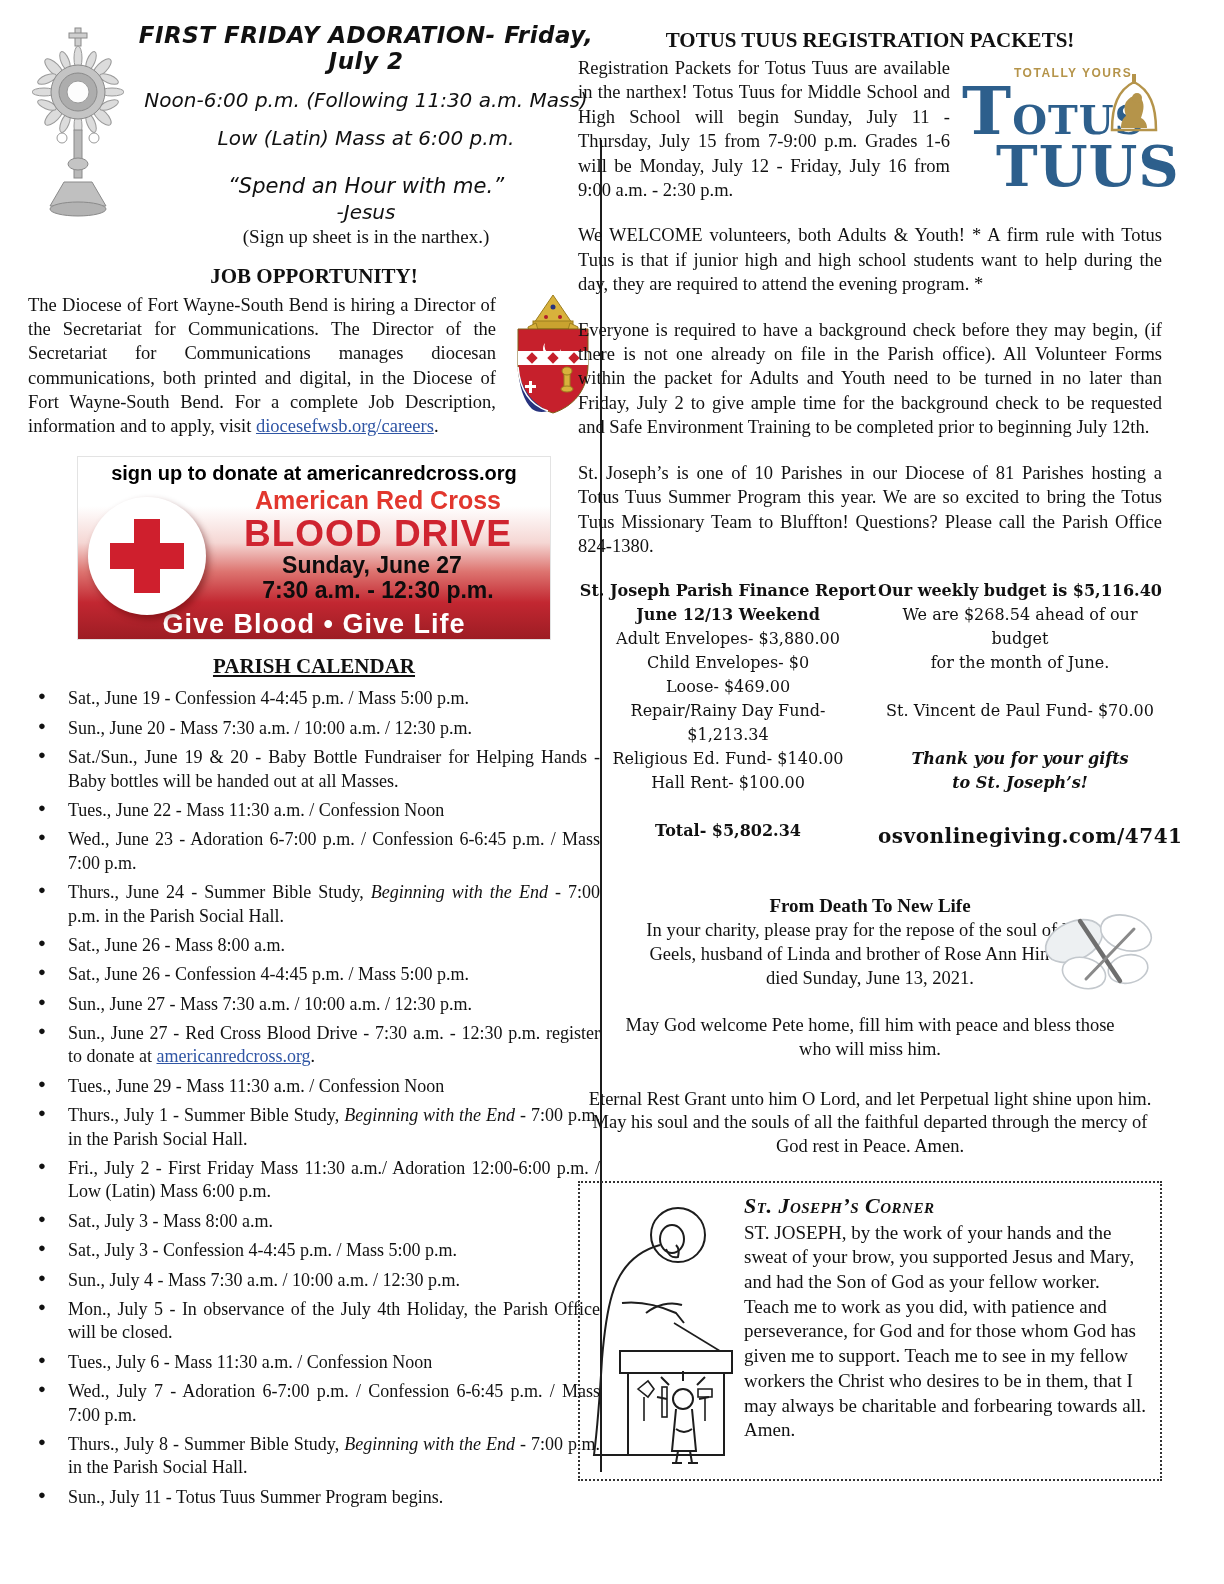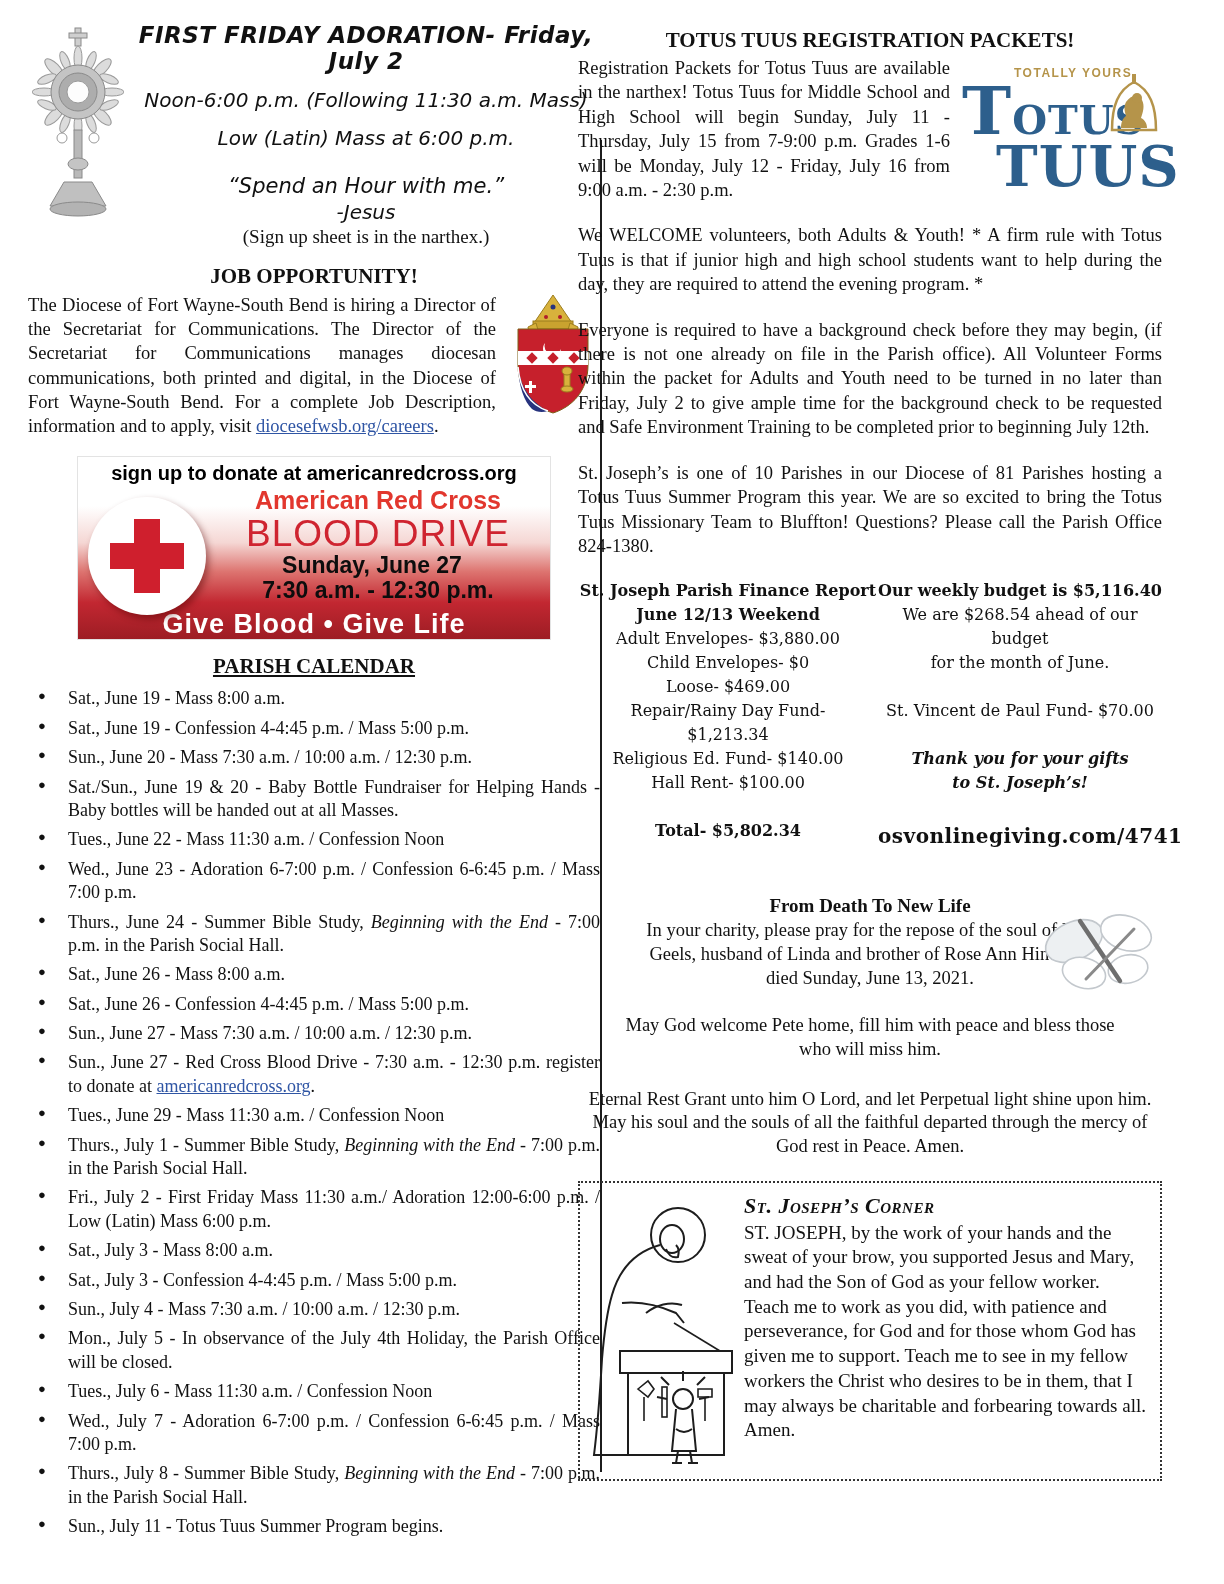--- a/index.html
+++ b/index.html
@@ -33,21 +33,21 @@
   
   .banner{position:relative;width:472px;height:182px;margin:18px auto 0 auto;
           background:linear-gradient(180deg,#ffffff 0%,#ffffff 27%,#f5d7d4 47%,#dd7470 63%,#c22731 80%,#9d1d24 100%);
           border:1px solid #e3e3e3;font-family:"Liberation Sans",sans-serif;text-align:center;}
   .rc-circle{position:absolute;left:10px;top:40px;width:118px;height:118px;border-radius:50%;
              background:#fff;box-shadow:3px 4px 7px rgba(80,0,0,.45);}
   .rc-cross-v{position:absolute;left:46px;top:22px;width:26px;height:74px;background:#cf1f2d;}
   .rc-cross-h{position:absolute;left:22px;top:46px;width:74px;height:26px;background:#cf1f2d;}
   .bn-signup{padding-top:5px;font-size:20px;font-weight:bold;color:#000;}
   .bn-org{margin-left:128px;font-size:25px;font-weight:bold;color:#e2372e;margin-top:1px;}
-  .bn-title{margin-left:128px;font-size:37px;font-weight:normal;color:#cf2430;letter-spacing:1px;line-height:1.02;}
+  .bn-title{margin-left:128px;font-size:37px;font-weight:bold;color:#cf2430;letter-spacing:1px;line-height:1.02;}
   .bn-date{margin-left:116px;font-size:23px;font-weight:bold;color:#0d0d0d;line-height:1.08;}
   .bn-time{margin-left:128px;font-size:23px;font-weight:bold;color:#0d0d0d;line-height:1.1;}
   .bn-tag{font-size:27px;font-weight:bold;color:#fff;margin-top:6px;letter-spacing:1px;}
 
   
   .calendar{margin-top:14px;}
   .calendar h2{font-size:21px;text-align:center;text-decoration:underline;margin:0 0 8px 0;}
   .cal-list{list-style:none;margin:0;padding:0;}
   .cal-item{position:relative;padding-left:40px;font-size:18px;line-height:1.3;text-align:justify;margin-bottom:6px;}
   .cal-item::before{content:"●";position:absolute;left:10px;top:1px;font-size:13px;}
@@ -190,21 +190,20 @@
       <div class="bn-org">American Red Cross</div>
       <div class="bn-title">BLOOD DRIVE</div>
       <div class="bn-date">Sunday, June 27</div>
       <div class="bn-time">7:30 a.m. - 12:30 p.m.</div>
       <div class="bn-tag">Give Blood • Give Life</div>
     </div>
 
     <div class="calendar">
       <h2>PARISH CALENDAR</h2>
       <ul class="cal-list">
-          <li class="cal-item"><span>Sat., June 19 - Mass 8:00 a.m.</span></li>
           <li class="cal-item"><span>Sat., June 19 - Confession 4-4:45 p.m. / Mass 5:00 p.m.</span></li>
           <li class="cal-item"><span>Sun., June 20 - Mass 7:30 a.m. / 10:00 a.m. / 12:30 p.m.</span></li>
           <li class="cal-item"><span>Sat./Sun., June 19 &amp; 20 - Baby Bottle Fundraiser for Helping Hands - Baby bottles will be handed out at all Masses.</span></li>
           <li class="cal-item"><span>Tues., June 22 - Mass 11:30 a.m. / Confession Noon</span></li>
           <li class="cal-item"><span>Wed., June 23 - Adoration 6-7:00 p.m. / Confession 6-6:45 p.m. / Mass 7:00 p.m.</span></li>
           <li class="cal-item"><span>Thurs., June 24 - Summer Bible Study, </span><span class="it">Beginning with the End</span><span> - 7:00 p.m. in the Parish Social Hall.</span></li>
           <li class="cal-item"><span>Sat., June 26 - Mass 8:00 a.m.</span></li>
           <li class="cal-item"><span>Sat., June 26 - Confession 4-4:45 p.m. / Mass 5:00 p.m.</span></li>
           <li class="cal-item"><span>Sun., June 27 - Mass 7:30 a.m. / 10:00 a.m. / 12:30 p.m.</span></li>
           <li class="cal-item"><span>Sun., June 27 - Red Cross Blood Drive - 7:30 a.m. - 12:30 p.m. register to donate at </span><span class="link">americanredcross.org</span><span>.</span></li>

